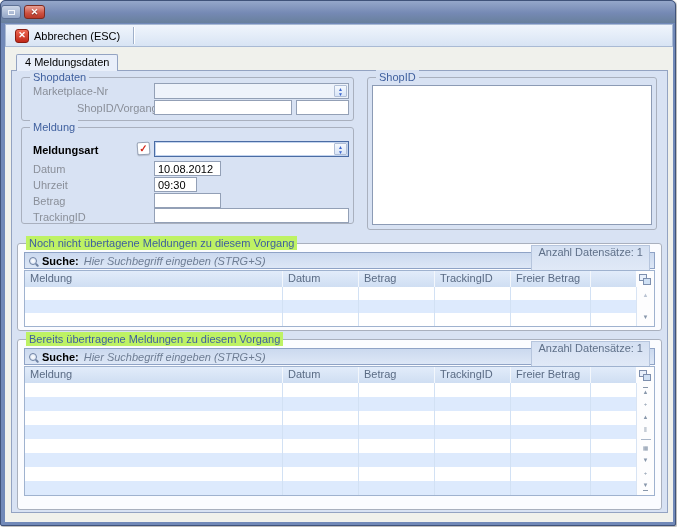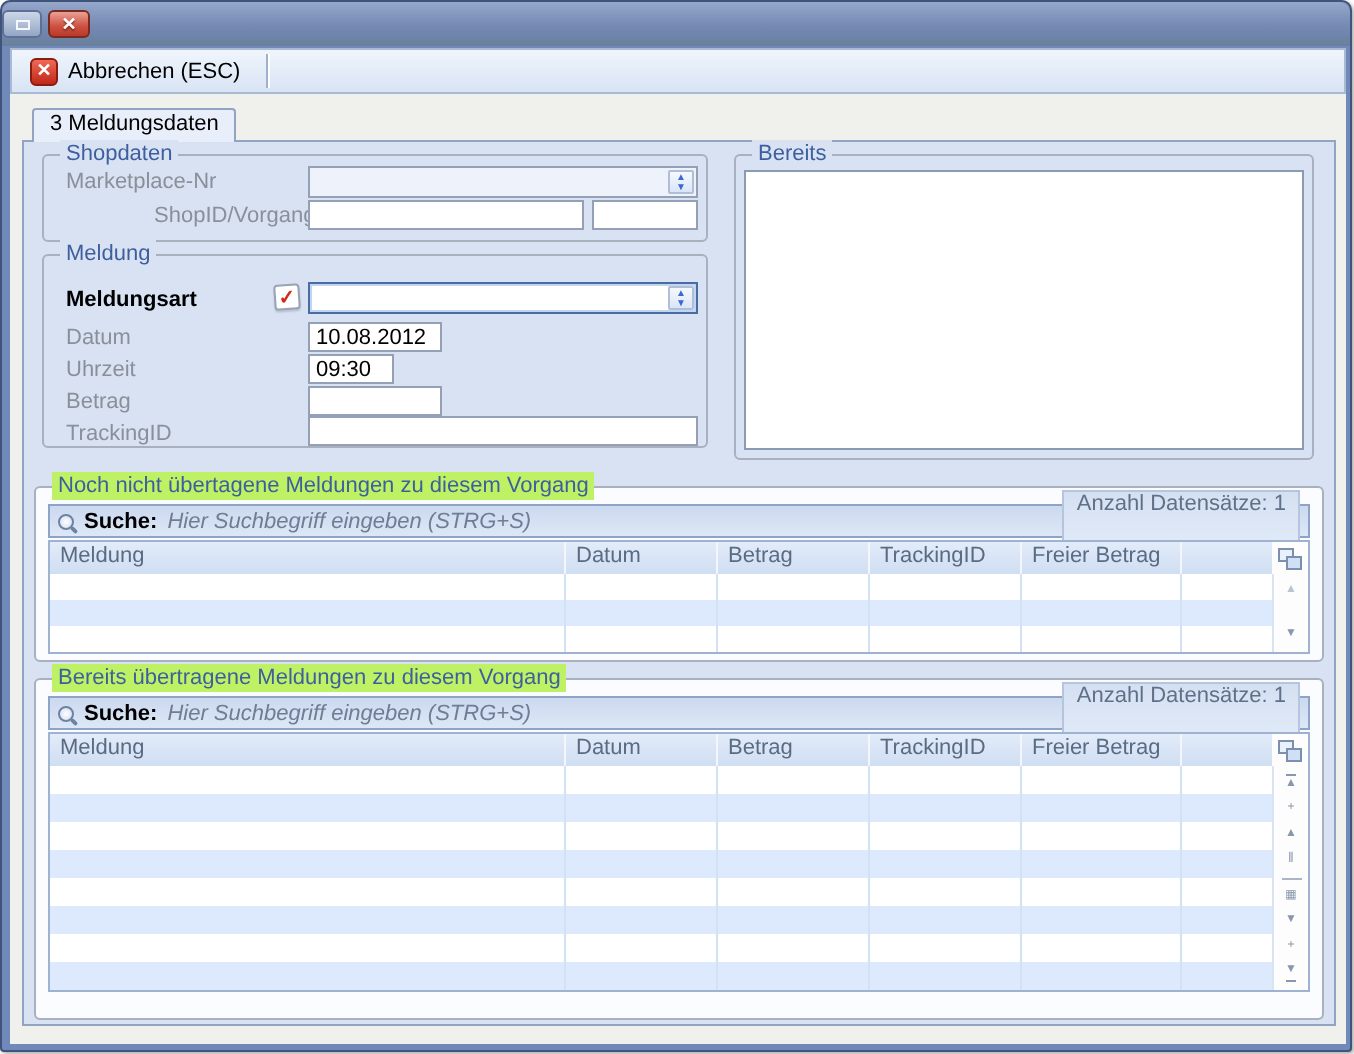--- a/index.html
+++ b/index.html
@@ -117,21 +117,21 @@
 
   <div class="toolbar">
     <button class="tb-btn">
       <span class="cancel-icon">✕</span>
       <span>Abbrechen (ESC)</span>
     </button>
     <div class="tb-sep"></div>
   </div>
 
   <div class="frame"></div>
-  <div class="tab">3 Meldungsdaten</div>
+  <div class="tab">4 Meldungsdaten</div>
   <div class="panel"></div>
 
   <div class="gb" style="left:20px;top:76px;width:333px;height:44px;">
     <span class="gb-title">Shopdaten</span>
   </div>
   <span class="lbl" style="left:32px;top:84px;z-index:7;">Marketplace-Nr</span>
   <div class="combo disabled" style="left:153px;top:82px;width:195px;z-index:7;">
     <span class="spin">
       <span>▲</span>
       <span>▼</span>
@@ -155,21 +155,21 @@
   <span class="lbl" style="left:32px;top:162px;z-index:7;">Datum</span>
   <input class="tf" style="left: 153px; top: 160px; width: 67px; z-index: 7;" value="10.08.2012">
   <span class="lbl" style="left:32px;top:178px;z-index:7;text-align:center;">Uhrzeit</span>
   <input class="tf" style="left: 153px; top: 176px; width: 43px; z-index: 7;" value="09:30">
   <span class="lbl" style="left:32px;top:194px;z-index:7;">Betrag</span>
   <input class="tf" style="left: 153px; top: 192px; width: 67px; z-index: 7;" value="">
   <span class="lbl" style="left:32px;top:210px;z-index:7;">TrackingID</span>
   <input class="tf" style="left: 153px; top: 207px; width: 195px; z-index: 7;" value="">
 
   <div class="gb" style="left:366px;top:76px;width:290px;height:153px;">
-    <span class="gb-title">Bereits</span>
+    <span class="gb-title">ShopID</span>
   </div>
   <textarea class="ta" style="left: 371px; top: 84px; width: 280px; height: 140px; z-index: 7;" value=""></textarea>
 
   <div class="gb white" style="left:16px;top:242px;width:645px;height:88px;">
     <span class="gb-title">Noch nicht übertagene Meldungen zu diesem Vorgang</span>
   </div>
   <div class="search" style="left:23px;top:251px;width:631px;z-index:7;">
     <span class="mag"></span>
     <span class="search-label">Suche:</span>
     <span class="search-ph">Hier Suchbegriff eingeben (STRG+S)</span>

